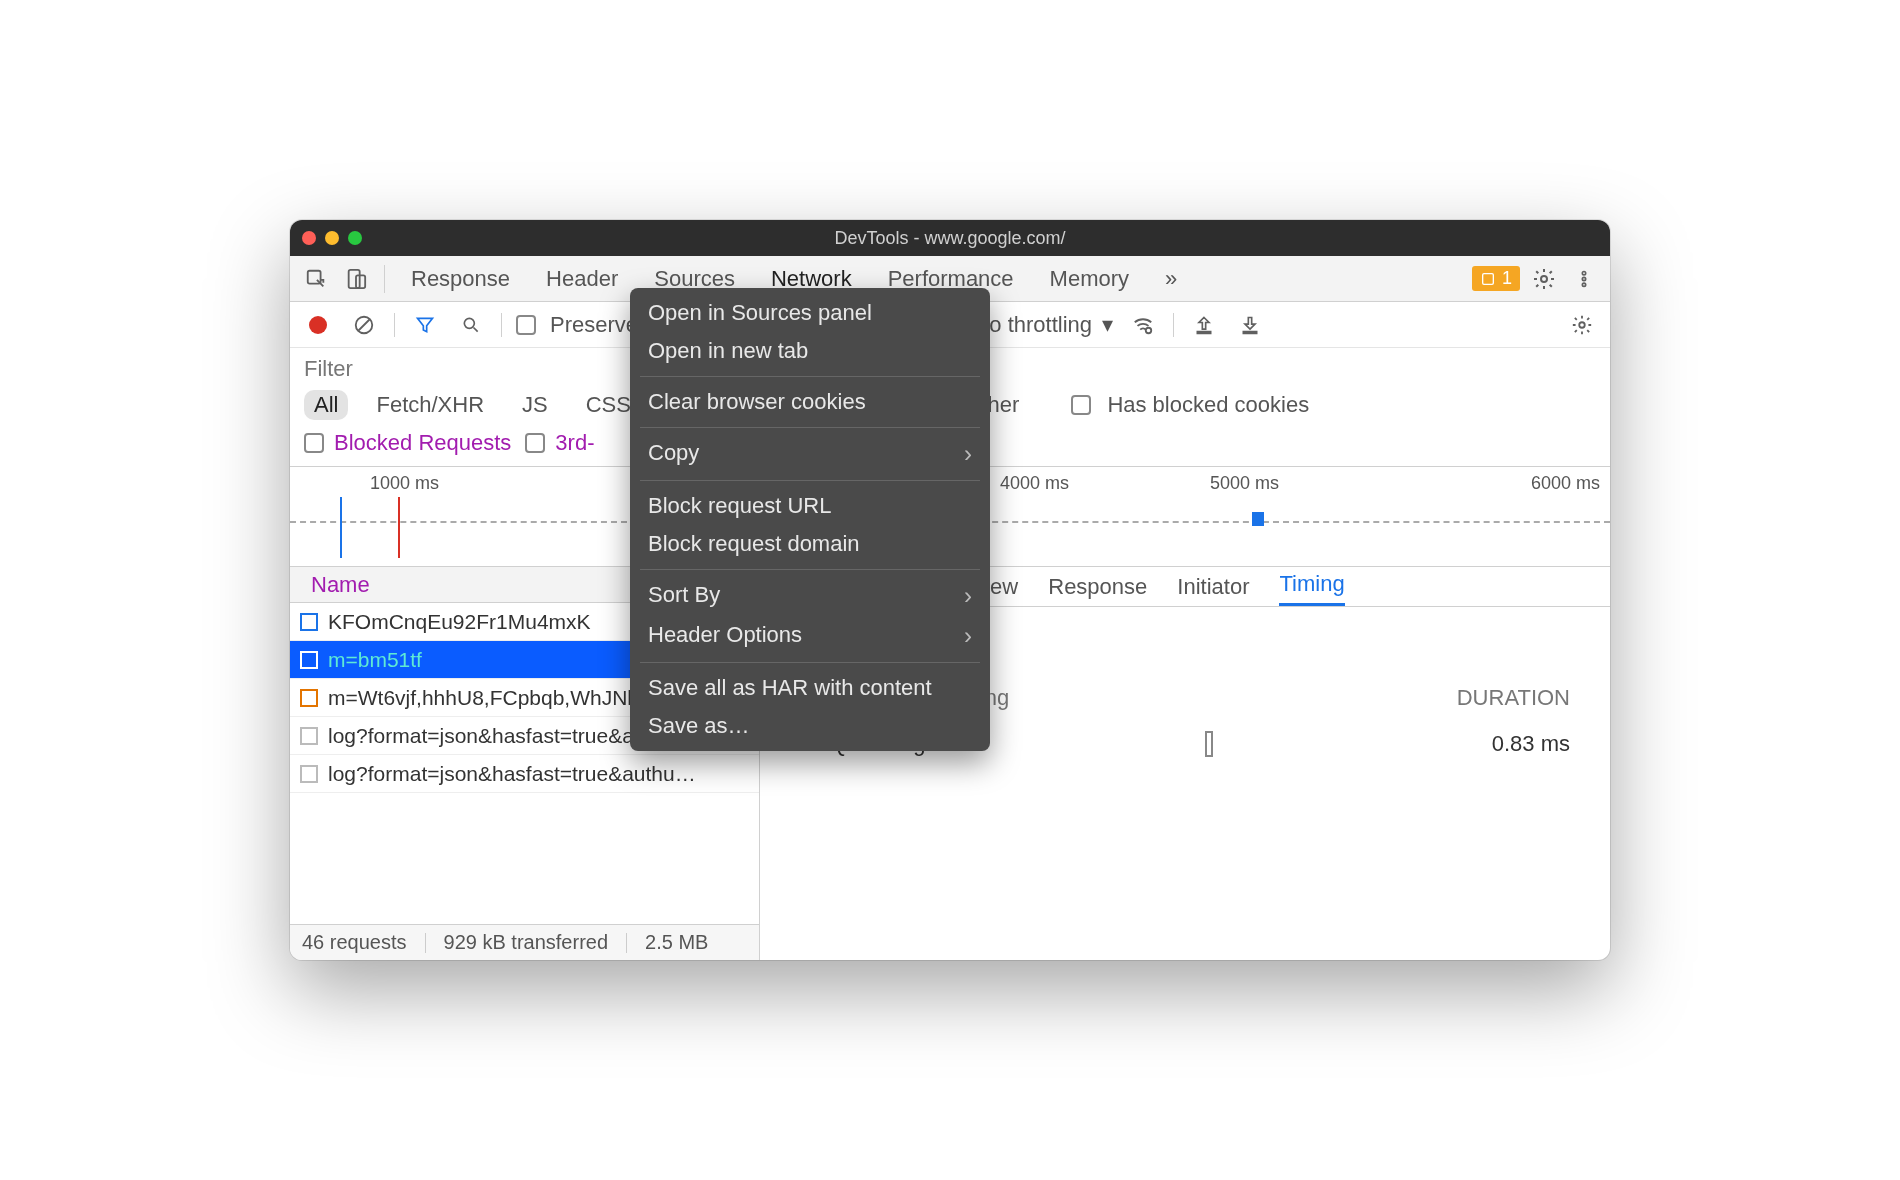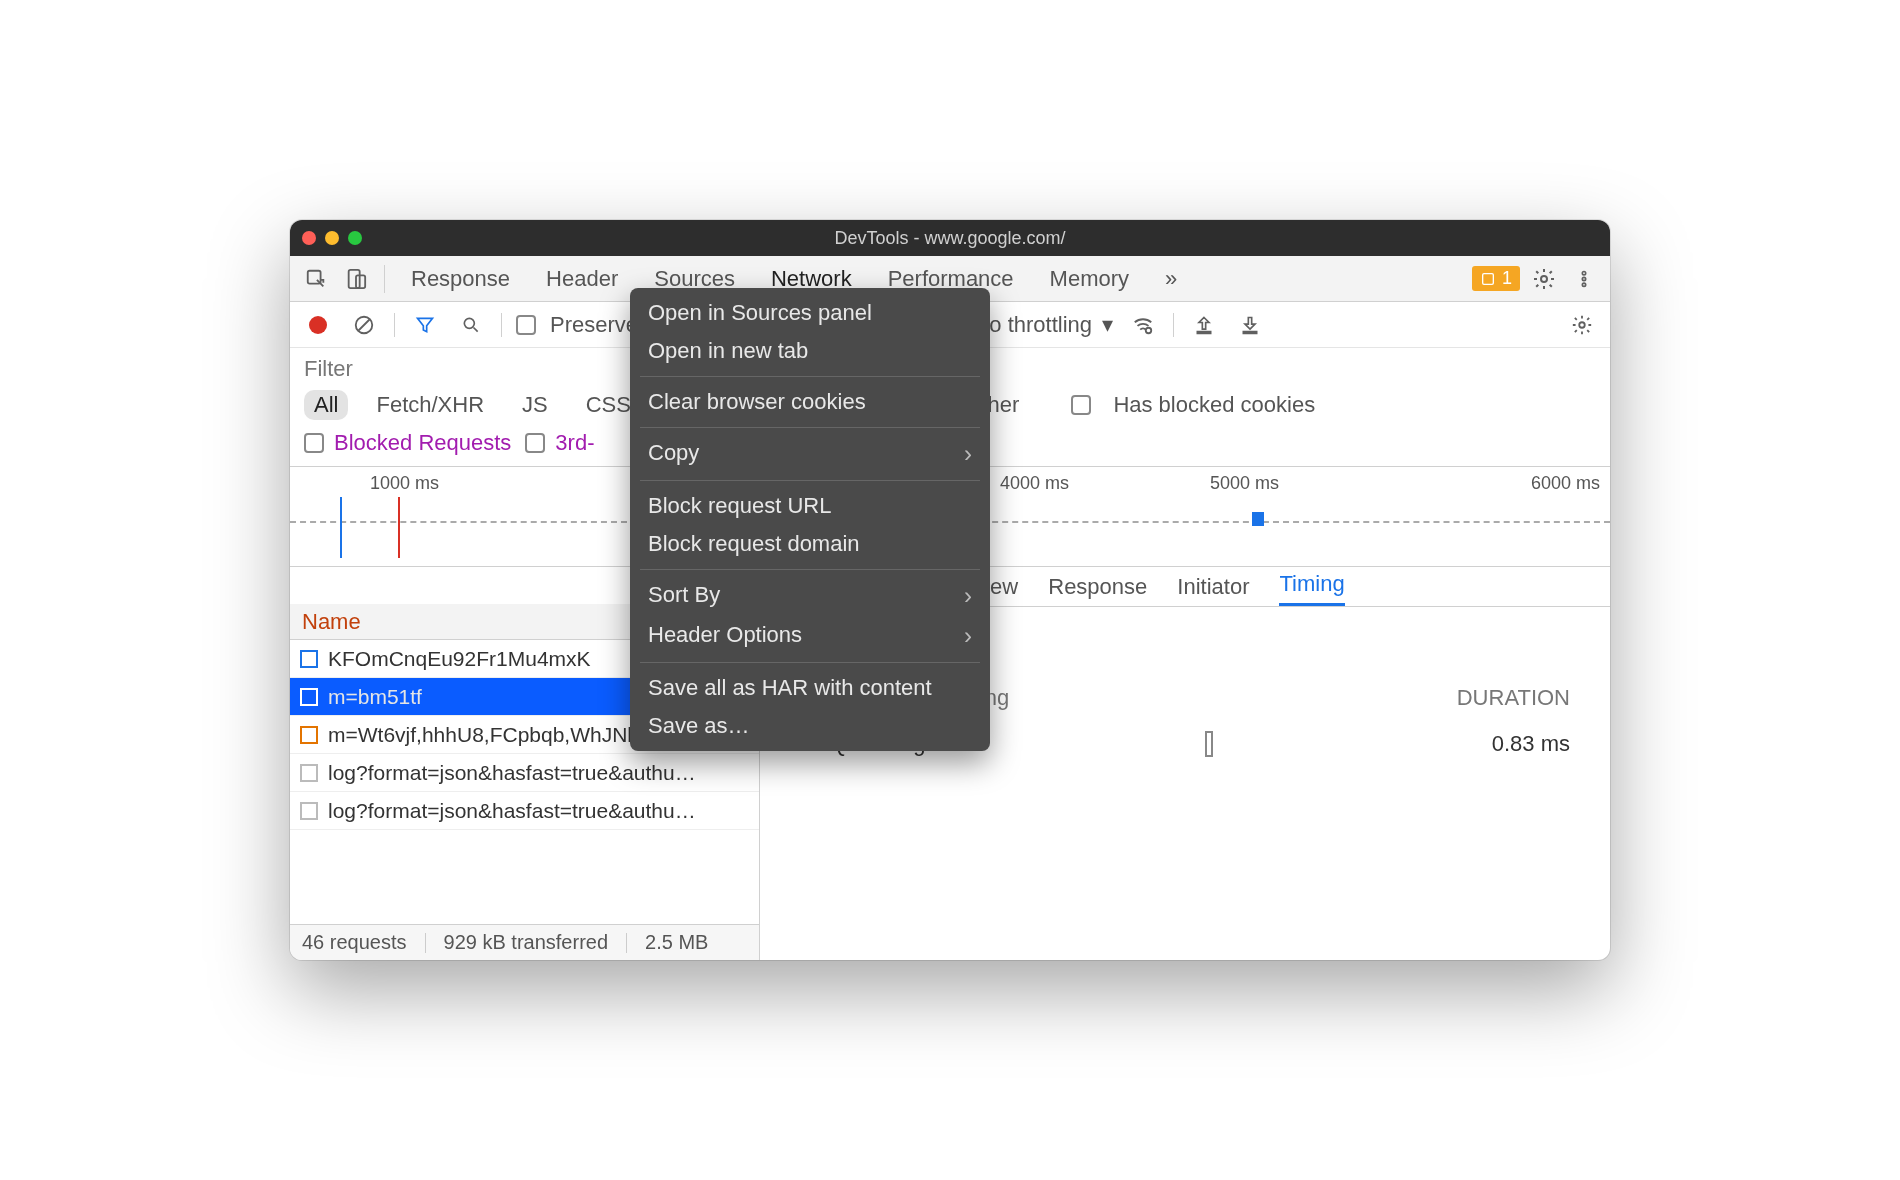--- a/index.html
+++ b/index.html
@@ -106,21 +106,21 @@
   display: flex; align-items: center; gap: 18px;
   padding: 4px 14px 6px;
   font-size: 22px;
   color: #555;
 }
 .type-chip {
   padding: 2px 10px;
   border-radius: 10px;
 }
 .type-chip.selected { background: #e3e3e3; color: #222; }
-.type-row .group { display: inline-flex; align-items: center; gap: 22px; margin-left: 24px; }
+.type-row .group { display: inline-flex; align-items: center; gap: 16px; margin-left: 24px; }
 
 .check-row {
   display: flex; align-items: center; gap: 14px;
   padding: 4px 14px 10px;
   font-size: 22px;
   color: #a21caf;
   border-bottom: 1px solid #d0d0d0;
 }
 .check-row .grp { display: inline-flex; align-items: center; gap: 10px; }
 
@@ -137,30 +137,30 @@
   position: absolute; left: 0; right: 0; top: 50px; height: 6px;
   border-bottom: 2px dashed #aaa;
 }
 .timeline .vline { position: absolute; top: 30px; bottom: 8px; width: 2px; }
 .timeline .range { position: absolute; top: 45px; height: 14px; width: 12px; background: #1a73e8; }
 
 .split { flex: 1; display: flex; min-height: 0; }
 .left { width: 470px; border-right: 1px solid #d0d0d0; display: flex; flex-direction: column; }
 .col-head {
   height: 36px; border-bottom: 1px solid #d0d0d0;
-  display: flex; align-items: center; padding: 0 12px;
-  font-size: 22px; color: #c2410c; background: #f3f3f3; margin-top: 37px;
+  display: flex; align-items: center; padding: 0 21px;
+  font-size: 22px; color: #a21caf; background: #f3f3f3;
 }
 .rows { flex: 1; overflow: hidden; font-size: 21px; }
 .row {
   height: 38px; display: flex; align-items: center; gap: 10px;
   padding: 0 10px; border-bottom: 1px solid #eee;
   white-space: nowrap; overflow: hidden; text-overflow: ellipsis;
 }
-.row.selected { background: #0a5cff; color: #e5e5e5; }
+.row.selected { background: #0a5cff; color: #5eead4; }
 .row .file-icon {
   width: 18px; height: 18px; border: 2px solid #1a73e8; display: inline-block; flex-shrink: 0;
 }
 .row .file-icon.orange { border-color: #e37400; }
 .row .file-icon.gray { border: 2px solid #bbb; }
 .status {
   height: 36px; border-top: 1px solid #d0d0d0;
   display: flex; align-items: center; gap: 18px;
   padding: 0 12px; font-size: 20px; color: #555; background: #f6f6f6;
 }

